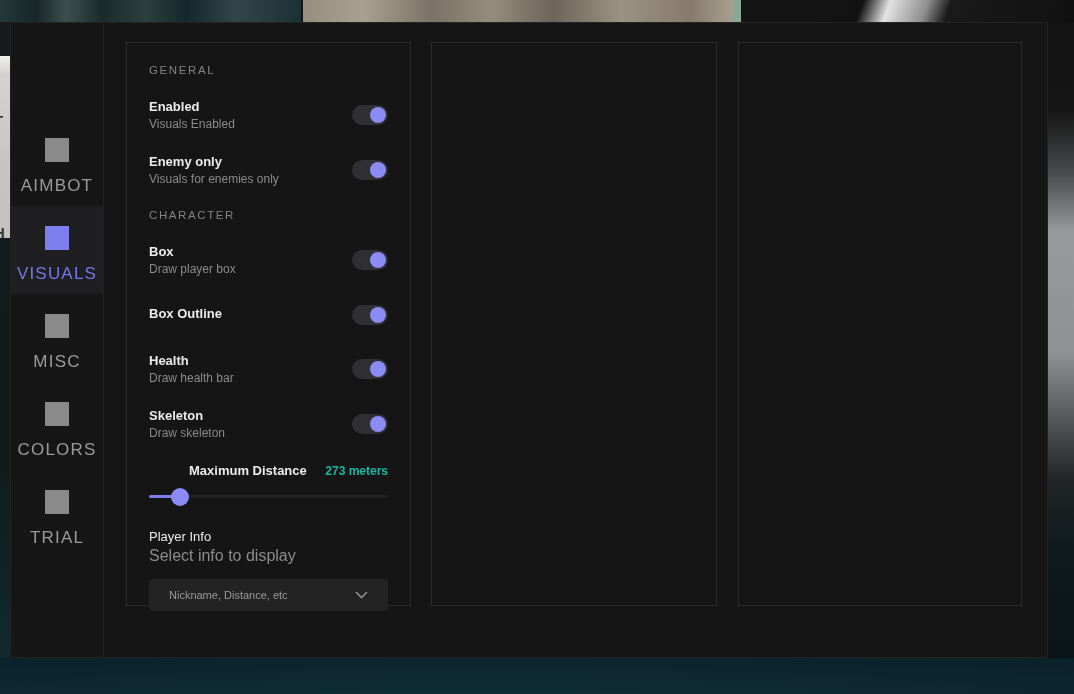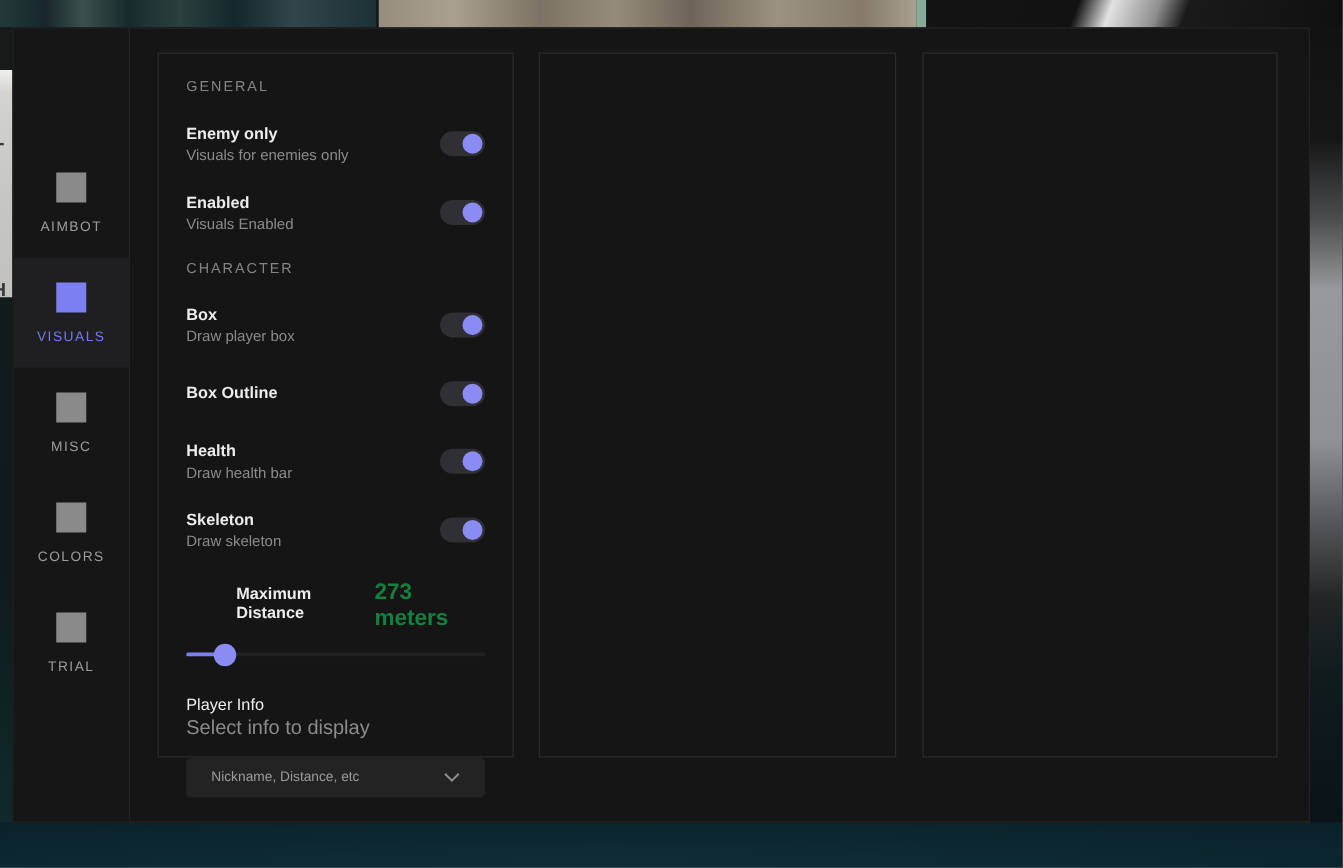--- a/index.html
+++ b/index.html
@@ -58,21 +58,21 @@
     padding-top:95px;
   }
   .side-item {
     height:88px; display:flex; flex-direction:column; align-items:center;
     padding-top:20px; cursor:pointer;
   }
   .side-item .sq {
     width:24px; height:24px; background:#8a8a8a; margin-bottom:14px;
   }
   .side-item .lbl {
-    font-size:11px; letter-spacing:1.2px; color:#9b9b9b;
+    font-size:17px; letter-spacing:1.2px; color:#9b9b9b;
   }
   .side-item.selected { background:#1f1f21; }
   .side-item.selected .sq { background:var(--accent,#7b7ff0); }
   .side-item.selected .lbl { color:var(--accent_text,#7478ea); }
 
   .panel {
     position:absolute; top:19px; height:564px;
     border:1px solid #2b2b2b; background:#151515;
   }
   .panel-1 { left:115px; width:285px; padding:21px 22px; }
@@ -98,21 +98,21 @@
     position:relative; flex:0 0 auto; cursor:pointer;
   }
   .toggle .knob {
     position:absolute; right:2px; top:2px; width:16px; height:16px;
     border-radius:50%; background:var(--toggle_knob,#8a8cf3);
   }
 
   .slider-block { margin-top:6px; }
   .slider-head { display:flex; justify-content:space-between; align-items:baseline; margin-bottom:17px;padding-left:40px; }
   .slider-head .title { font-size:13px; font-weight:600; color:#ececec; }
-  .slider-head .value { font-size:18px; font-weight:700; color:#15803d; }
+  .slider-head .value { font-size:12px; font-weight:700; color:#14b8a6; }
   .slider-track {
     position:relative; height:3px; background:#222224; border-radius:2px; margin-bottom:4px;
   }
   .slider-fill {
     position:absolute; left:0; top:0; height:3px; border-radius:2px;
     background:var(--accent,#7b7ff0); width:13%;
   }
   .slider-knob {
     position:absolute; top:50%; left:13%;
     width:18px; height:18px; border-radius:50%;
@@ -172,32 +172,32 @@
       <div class="lbl">TRIAL</div>
     </div>
   </nav>
 
   <section class="panel panel-1">
 
     <div class="section-header">GENERAL</div>
 
     <div class="toggle-row">
       <div class="row-text">
+        <div class="title">Enabled</div>
+        <div class="subtitle">Visuals Enabled</div>
+      </div>
+      <div class="toggle">
+          <div class="knob"></div>
+        </div>
+    </div>
+
+    <div class="toggle-row">
+      <div class="row-text">
         <div class="title">Enemy only</div>
         <div class="subtitle">Visuals for enemies only</div>
-      </div>
-      <div class="toggle">
-          <div class="knob"></div>
-        </div>
-    </div>
-
-    <div class="toggle-row">
-      <div class="row-text">
-        <div class="title">Enabled</div>
-        <div class="subtitle">Visuals Enabled</div>
       </div>
       <div class="toggle">
           <div class="knob"></div>
         </div>
     </div>
 
     <div class="section-header second">CHARACTER</div>
 
     <div class="toggle-row">
       <div class="row-text">

